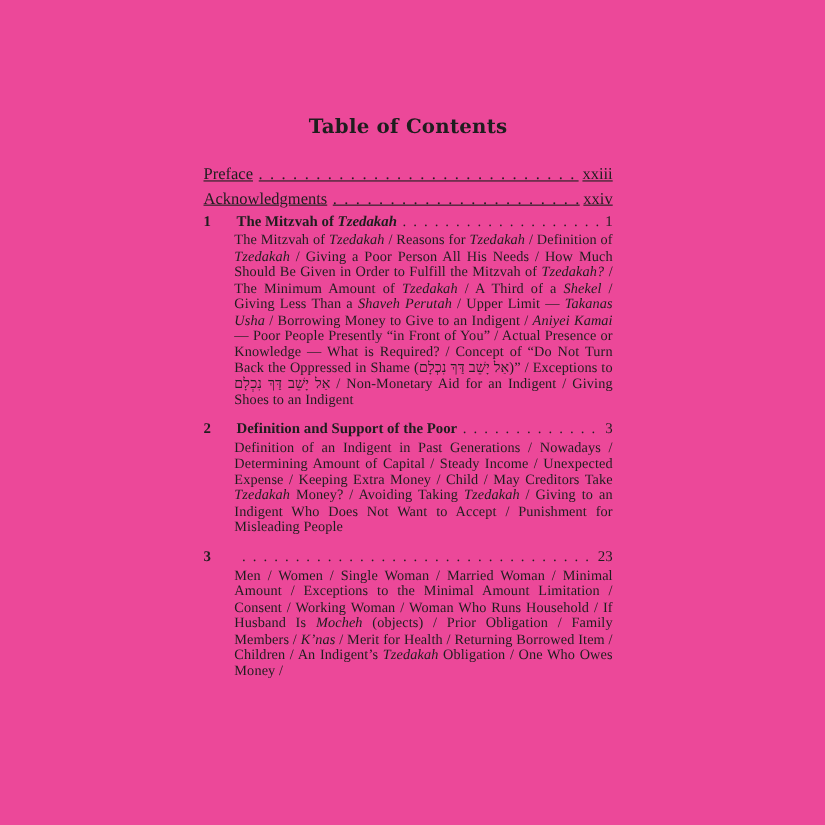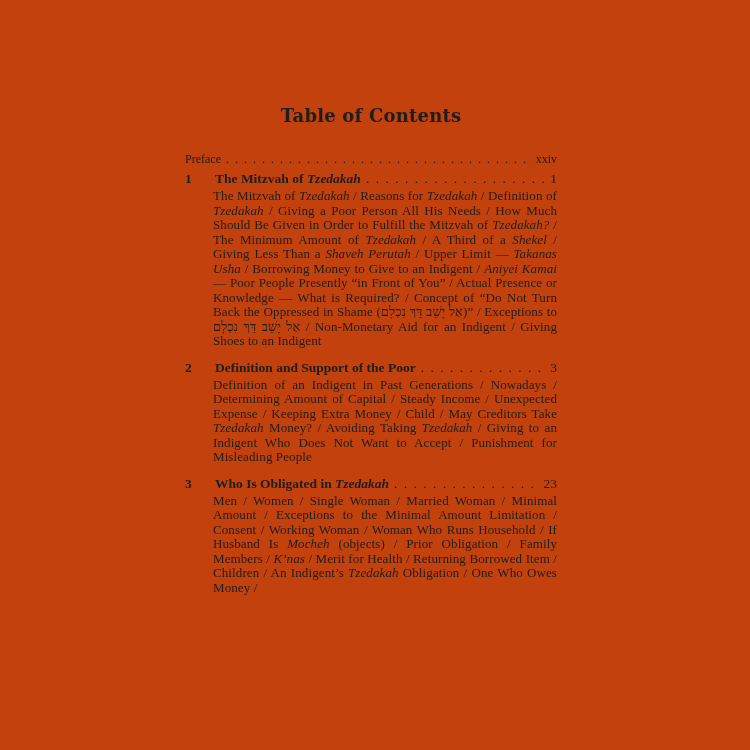--- a/index.html
+++ b/index.html
@@ -1,21 +1,21 @@
 <!DOCTYPE html>
 <html><head>
 <meta charset="utf-8">
 <style>
   * { margin: 0; padding: 0; box-sizing: border-box; }
   html, body { background: #ffffff; }
   .page {
     position: relative;
     width: 750px;
     height: 750px;
-    background: #c2410c;
+    background: #ec4899;
     font-family: "Liberation Serif", "DejaVu Sans", serif;
     color: #1e1e1e;
     overflow: hidden;
   }
   .content {
     position: absolute;
     left: 185px;
     top: 105px;
     width: 372px;
   }
@@ -24,23 +24,24 @@
     font-size: 18px;
     font-weight: bold;
     text-align: center;
     line-height: 21px;
     margin-bottom: 22px;
     letter-spacing: 0.2px;
   }
   .fm-row {
     display: flex;
     align-items: baseline;
-    font-size: 12px;
+    font-size: 15px;
     line-height: 22px;
     white-space: nowrap;
+    text-decoration: underline;
   }
   .leader {
     flex: 1 1 auto;
     overflow: hidden;
     white-space: nowrap;
     margin: 0 3px 0 5px;
     min-width: 10px;
   }
   .leader::after {
     content: ". . . . . . . . . . . . . . . . . . . . . . . . . . . . . . . . . . . . . . . . . . . . . . . . . . . . . . . . . . . . . . . . . . . .";
@@ -80,20 +81,25 @@
 
 <div class="page">
   <div class="content">
 
     <div class="title">Table of Contents</div>
 
     <div class="front-matter">
       <div class="fm-row">
         <span class="fm-label">Preface</span>
         <span class="leader"></span>
+        <span class="pagenum">xxiii</span>
+      </div>
+      <div class="fm-row">
+        <span class="fm-label">Acknowledgments</span>
+        <span class="leader"></span>
         <span class="pagenum">xxiv</span>
       </div>
     </div>
 
     <div class="chapters">
 
       <div class="chapter">
         <div class="ch-head">
           <span class="ch-num">1</span>
           <span class="ch-title">The Mitzvah of <i>Tzedakah</i></span>
@@ -109,21 +115,20 @@
           <span class="ch-title">Definition and Support of the Poor</span>
           <span class="leader"></span>
           <span class="pagenum">3</span>
         </div>
         <div class="ch-topics">Definition of an Indigent in Past Generations / Nowadays / Determining Amount of Capital / Steady Income / Unexpected Expense / Keeping Extra Money / Child / May Creditors Take <i>Tzedakah</i> Money? / Avoiding Taking <i>Tzedakah</i> / Giving to an Indigent Who Does Not Want to Accept / Punishment for Misleading People</div>
       </div>
 
       <div class="chapter">
         <div class="ch-head">
           <span class="ch-num">3</span>
-          <span class="ch-title">Who Is Obligated in <i>Tzedakah</i></span>
           <span class="leader"></span>
           <span class="pagenum">23</span>
         </div>
         <div class="ch-topics">Men / Women / Single Woman / Married Woman / Minimal Amount / Exceptions to the Minimal Amount Limitation / Consent / Working Woman / Woman Who Runs Household / If Husband Is <i>Mocheh</i> (objects) / Prior Obligation / Family Members / <i>K’nas</i> / Merit for Health / Returning Borrowed Item / Children / An Indigent’s <i>Tzedakah</i> Obligation / One Who Owes Money /</div>
       </div>
 
     </div>
   </div>
 </div>
 

